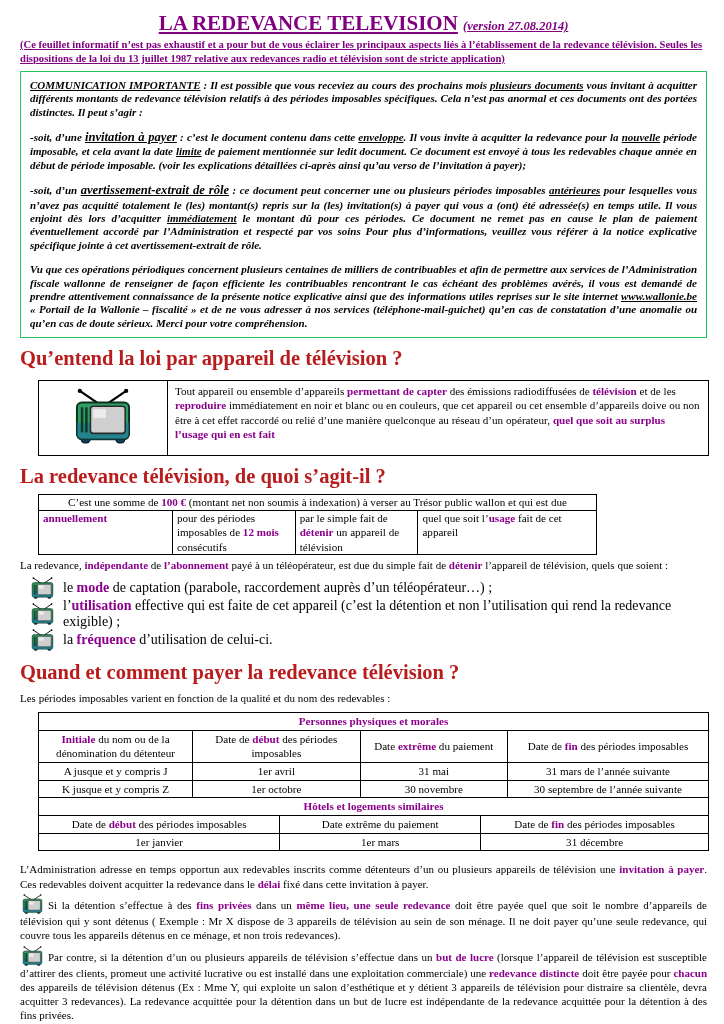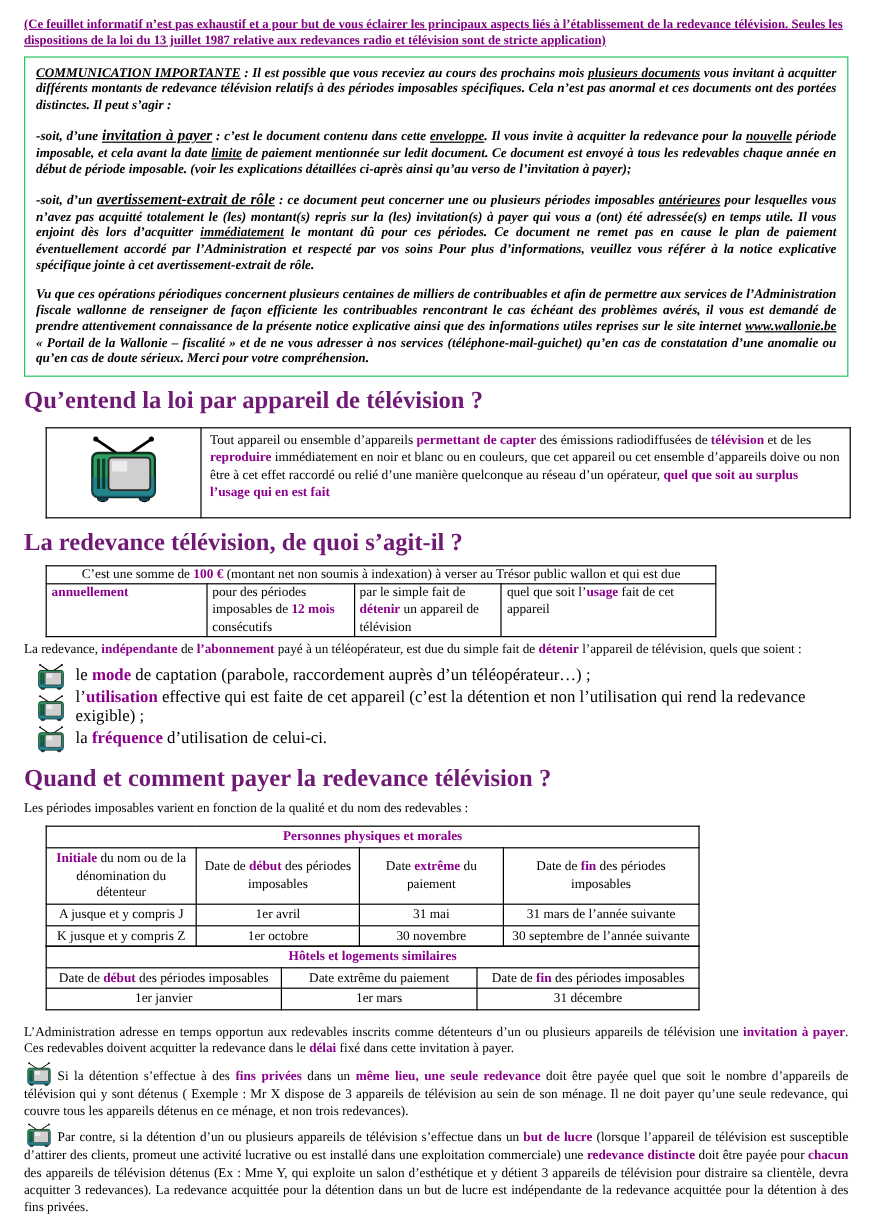--- a/index.html
+++ b/index.html
@@ -22,21 +22,21 @@
     border:1px solid #22c55e;margin-top:5px;padding:7px 9px 5px 9px;
     font-style:italic;font-weight:bold;font-size:11px;line-height:1.22;text-align:justify;
   }
   .combox p{margin:0 0 11px;}
   .combox p:last-child{margin-bottom:2px;}
 
   .u{text-decoration:underline;}
   .lg{font-size:12.6px;}
   .hl{color:#8B008B;font-weight:bold;}
 
-  h2{color:#701a75;font-size:20.5px;font-weight:bold;margin:9px 0 7px;line-height:1.1;}
+  h2{color:#b91c1c;font-size:20.5px;font-weight:bold;margin:9px 0 7px;line-height:1.1;}
 
   
   table{border-collapse:collapse;}
   .tvdef{margin:10px 0 2px 18px;width:671px;}
   .tvdef td{border:1px solid #000;}
   .icon-cell{width:126px;text-align:center;vertical-align:middle;height:72px;}
   .def-cell{font-size:11.1px;padding:3px 7px;vertical-align:top;line-height:1.3;text-align:left;}
 
   
   .sum{margin:5px 0 2px 18px;width:559px;font-size:11.1px;}
@@ -44,41 +44,42 @@
   .sum .center{text-align:center;}
 
   .body{font-size:11px;line-height:1.3;margin:3px 0;}
   .just{text-align:justify;}
 
   
   .bullet{display:flex;align-items:center;gap:8px;margin:0 0 1px 10px;height:25px;}
   .bullet .btext{font-size:14px;}
 
   
-  .periods{width:545px;margin:7px 4px 0 18px;font-size:11.1px;text-align:center;}
+  .periods{width:671px;margin:7px 4px 0 18px;font-size:11.1px;text-align:center;}
   .periods td{border:1px solid #000;padding:1px 3px;vertical-align:middle;line-height:1.32;}
   .phead{color:#8B008B;font-weight:bold;}
   .t2{margin-top:-1px;text-align:center;}
 
   .p-admin{margin-top:11px;}
   .p-tv{}
 
   
   .tv{display:inline-block;}
   .tv svg{display:block;width:100%;height:100%;overflow:visible;}
   .tv-big{width:62px;height:56px;}
   .tv-small{width:25px;height:22px;flex:0 0 auto;}
   .tv-inline{width:25px;height:20px;vertical-align:-5px;margin-right:3px;}
 </style>
 </head>
 <body>
 
 <div class="page">
 
   <div class="title">
+    <div class="t-line"><span class="tx">LA REDEVANCE TELEVISION</span> <span class="ver">(version 27.08.2014)</span></div>
   </div>
 
   <div class="subtitle"><span>(Ce feuillet informatif n’est pas exhaustif et a pour but de vous éclairer les principaux aspects liés à l’établissement de la redevance télévision. Seules les dispositions de la loi du 13 juillet 1987 relative aux redevances radio et télévision sont de stricte application)</span></div>
 
   <div class="combox">
     <p><span class="u">COMMUNICATION IMPORTANTE</span><span> : Il est possible que vous receviez au cours des prochains mois </span><span class="u">plusieurs documents</span><span> vous invitant à acquitter différents montants de redevance télévision relatifs à des périodes imposables spécifiques. Cela n’est pas anormal et ces documents ont des portées distinctes. Il peut s’agir :</span></p>
     <p><span> -soit, d’une </span><span class="u lg">invitation à payer</span><span> : c’est le document contenu dans cette </span><span class="u">enveloppe</span><span>. Il vous invite à acquitter la redevance pour la </span><span class="u">nouvelle</span><span> période imposable, et cela avant la date </span><span class="u">limite</span><span> de paiement mentionnée sur ledit document. Ce document est envoyé à tous les redevables chaque année en début de période imposable. (voir les explications détaillées ci-après ainsi qu’au verso de l’invitation à payer);</span></p>
     <p><span>-soit, d’un </span><span class="u lg">avertissement-extrait de rôle</span><span> : ce document peut concerner une ou plusieurs périodes imposables </span><span class="u">antérieures</span><span> pour lesquelles vous n’avez pas acquitté totalement le (les) montant(s) repris sur la (les) invitation(s) à payer qui vous a (ont) été adressée(s) en temps utile. Il vous enjoint dès lors d’acquitter </span><span class="u">immédiatement</span><span> le montant dû pour ces périodes. Ce document ne remet pas en cause le plan de paiement éventuellement accordé par l’Administration et respecté par vos soins Pour plus d’informations, veuillez vous référer à la notice explicative spécifique jointe à cet avertissement-extrait de rôle.</span></p>
     <p><span>Vu que ces opérations périodiques concernent plusieurs centaines de milliers de contribuables et afin de permettre aux services de l’Administration fiscale wallonne de renseigner de façon efficiente les contribuables rencontrant le cas échéant des problèmes avérés, il vous est demandé de prendre attentivement connaissance de la présente notice explicative ainsi que des informations utiles reprises sur le site internet </span><span class="u">www.wallonie.be</span><span> « Portail de la Wallonie – fiscalité » et de ne vous adresser à nos services (téléphone-mail-guichet) qu’en cas de constatation d’une anomalie ou qu’en cas de doute sérieux. Merci pour votre compréhension.</span></p>
   </div>

